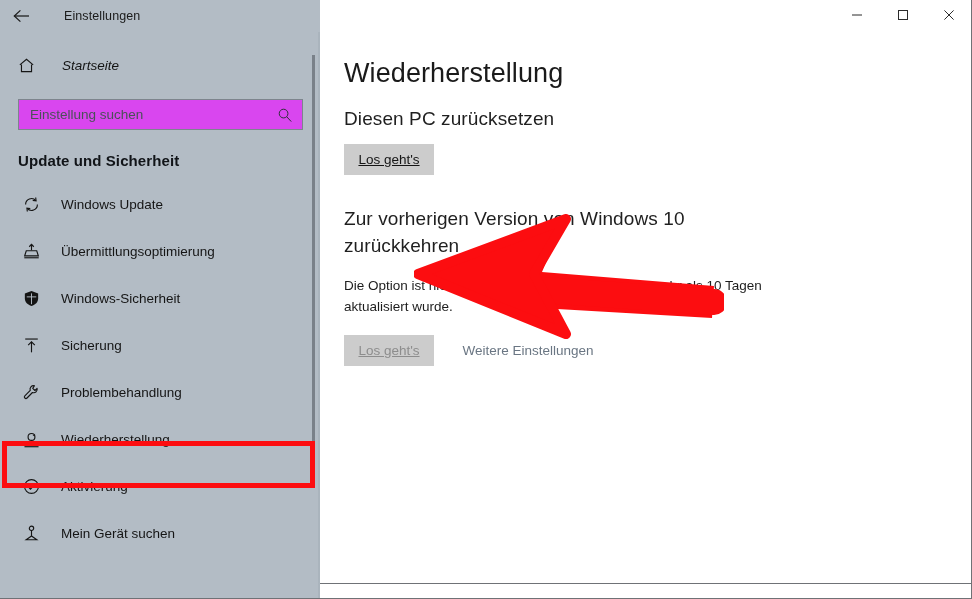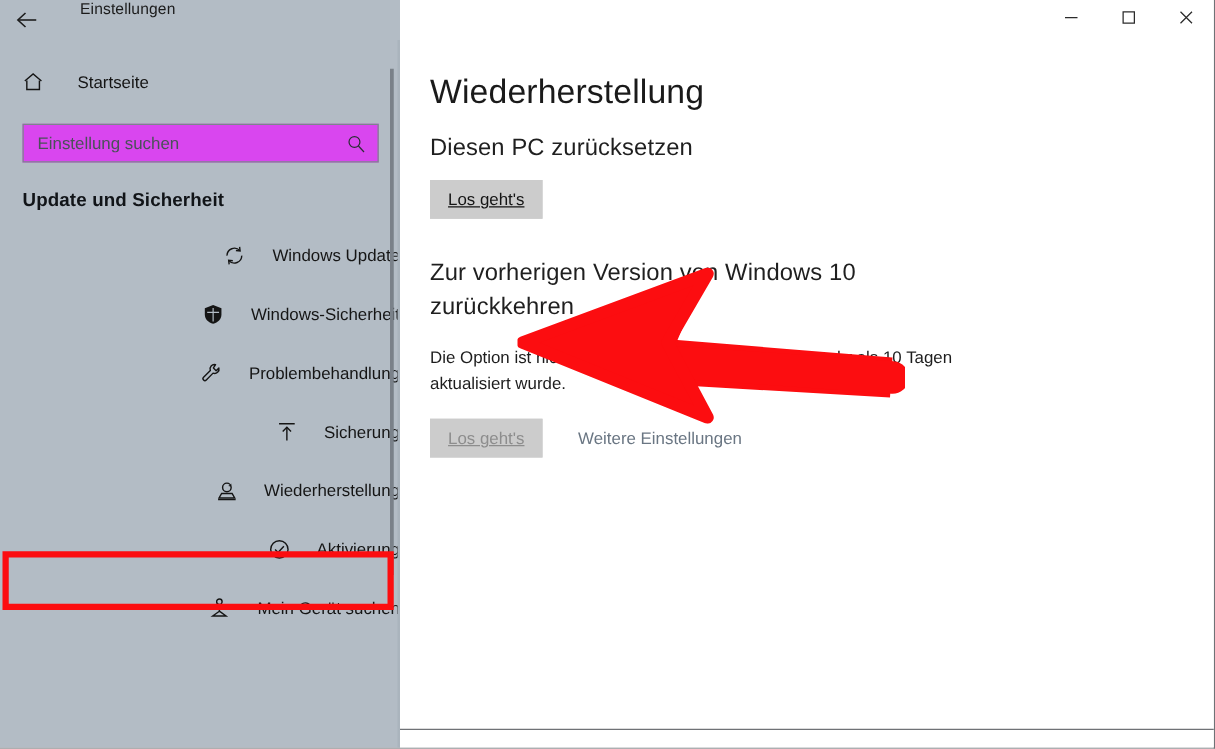--- a/index.html
+++ b/index.html
@@ -32,21 +32,21 @@
     background: #ffffff;
     z-index: 6;
   }
   .titlebar-left {
     position: absolute;
     left: 0; top: 0;
     width: 320px;
     height: 32px;
     background: #b3bcc5;
     display: flex;
-    align-items: flex-start;
+    align-items: center;
   }
   .back-btn {
     width: 44px;
     height: 32px;
     display: flex;
     align-items: center;
     justify-content: center;
     cursor: default;
   }
   .back-btn svg { display: block; }
@@ -88,20 +88,21 @@
     width: 320px;
   }
 
   .home-row {
     display: flex;
     align-items: center;
     height: 40px;
     margin-top: 13px;
     padding-left: 17px;
     cursor: default;
+    font-style: italic;
   }
   .home-icon {
     width: 26px;
     display: flex;
     align-items: center;
     justify-content: flex-start;
   }
   .home-label {
     font-size: 13.5px;
     color: #151515;
@@ -150,21 +151,20 @@
   }
 
   .navlist { margin-top: 12px; }
   .navitem {
     display: flex;
     align-items: center;
     height: 47px;
     padding-left: 19px;
     cursor: default;
     position: relative;
-    justify-content: flex-end;
   }
   .nav-ico {
     width: 24px;
     min-width: 24px;
     display: flex;
     align-items: center;
     justify-content: center;
   }
   .nav-label {
     font-size: 13.5px;
@@ -367,50 +367,61 @@
             <svg width="19" height="19" viewBox="0 0 20 20">
               <path d="M16.2 10a6.2 6.2 0 0 1-10.8 4.2" fill="none" stroke="#151515" stroke-width="1.2"></path>
               <path d="M3.8 10a6.2 6.2 0 0 1 10.8-4.2" fill="none" stroke="#151515" stroke-width="1.2"></path>
               <path d="M14.4 2.6 L14.8 6.1 L11.3 5.7" fill="none" stroke="#151515" stroke-width="1.2"></path>
               <path d="M5.6 17.4 L5.2 13.9 L8.7 14.3" fill="none" stroke="#151515" stroke-width="1.2"></path>
             </svg>
           </span>
           <span class="nav-label">Windows Update</span>
         </div>
 
+        <div class="navitem">
+          <span class="nav-ico">
+            <svg width="19" height="19" viewBox="0 0 20 20">
+              <path d="M10 2.4 V8.6" stroke="#151515" stroke-width="1.2"></path>
+              <path d="M7.6 5 L10 2.4 L12.4 5" fill="none" stroke="#151515" stroke-width="1.2"></path>
+              <path d="M4.5 9.2 H15.5 L17.2 14.6 H2.8 Z" fill="none" stroke="#151515" stroke-width="1.2"></path>
+              <path d="M2.4 16.6 H17.6" stroke="#151515" stroke-width="1.2"></path>
+            </svg>
+          </span>
+          <span class="nav-label">Übermittlungsoptimierung</span>
+        </div>
 
         <div class="navitem">
           <span class="nav-ico">
             <svg width="19" height="19" viewBox="0 0 20 20">
               <path d="M10 2.2 L17 4.8 V10c0 4-3 6.6-7 7.8C6 16.6 3 14 3 10V4.8Z" fill="#151515"></path>
               <path d="M10 4.6 V16" stroke="#b3bcc5" stroke-width="1"></path>
               <path d="M5 8.3 H15" stroke="#b3bcc5" stroke-width="1"></path>
             </svg>
           </span>
           <span class="nav-label">Windows-Sicherheit</span>
         </div>
 
         <div class="navitem">
           <span class="nav-ico">
             <svg width="19" height="19" viewBox="0 0 20 20">
-              <path d="M13.1 2.9a3.7 3.7 0 0 0-4.4 4.9 L3 13.5 a1.6 1.6 0 0 0 2.3 2.3 L11 10 a3.7 3.7 0 0 0 4.9-4.4 L13.6 7.9 L11.3 5.6 Z" fill="none" stroke="#151515" stroke-width="1.2" stroke-linejoin="round"></path>
-            </svg>
-          </span>
-          <span class="nav-label">Problembehandlung</span>
-        </div>
-
-        <div class="navitem">
-          <span class="nav-ico">
-            <svg width="19" height="19" viewBox="0 0 20 20">
               <path d="M3.4 3.2 H16.6" stroke="#151515" stroke-width="1.2"></path>
               <path d="M10 6.2 V17.2" stroke="#151515" stroke-width="1.2"></path>
               <path d="M6.5 9.6 L10 6.1 L13.5 9.6" fill="none" stroke="#151515" stroke-width="1.2"></path>
             </svg>
           </span>
           <span class="nav-label">Sicherung</span>
+        </div>
+
+        <div class="navitem">
+          <span class="nav-ico">
+            <svg width="19" height="19" viewBox="0 0 20 20">
+              <path d="M13.1 2.9a3.7 3.7 0 0 0-4.4 4.9 L3 13.5 a1.6 1.6 0 0 0 2.3 2.3 L11 10 a3.7 3.7 0 0 0 4.9-4.4 L13.6 7.9 L11.3 5.6 Z" fill="none" stroke="#151515" stroke-width="1.2" stroke-linejoin="round"></path>
+            </svg>
+          </span>
+          <span class="nav-label">Problembehandlung</span>
         </div>
 
         <div class="navitem">
           <span class="nav-ico">
             <svg width="19" height="19" viewBox="0 0 20 20">
               <path d="M5.6 12.4 H14.4 L16.6 16.2 H3.4 Z" fill="none" stroke="#151515" stroke-width="1.2"></path>
               <path d="M2.6 17.6 H17.4" stroke="#151515" stroke-width="1.2"></path>
               <circle cx="10" cy="7.3" r="3.6" fill="none" stroke="#151515" stroke-width="1.2"></circle>
               <path d="M12.9 5.1 L13.9 4.0 L13.4 6.6 L11.1 6.1 Z" fill="#151515"></path>
             </svg>

